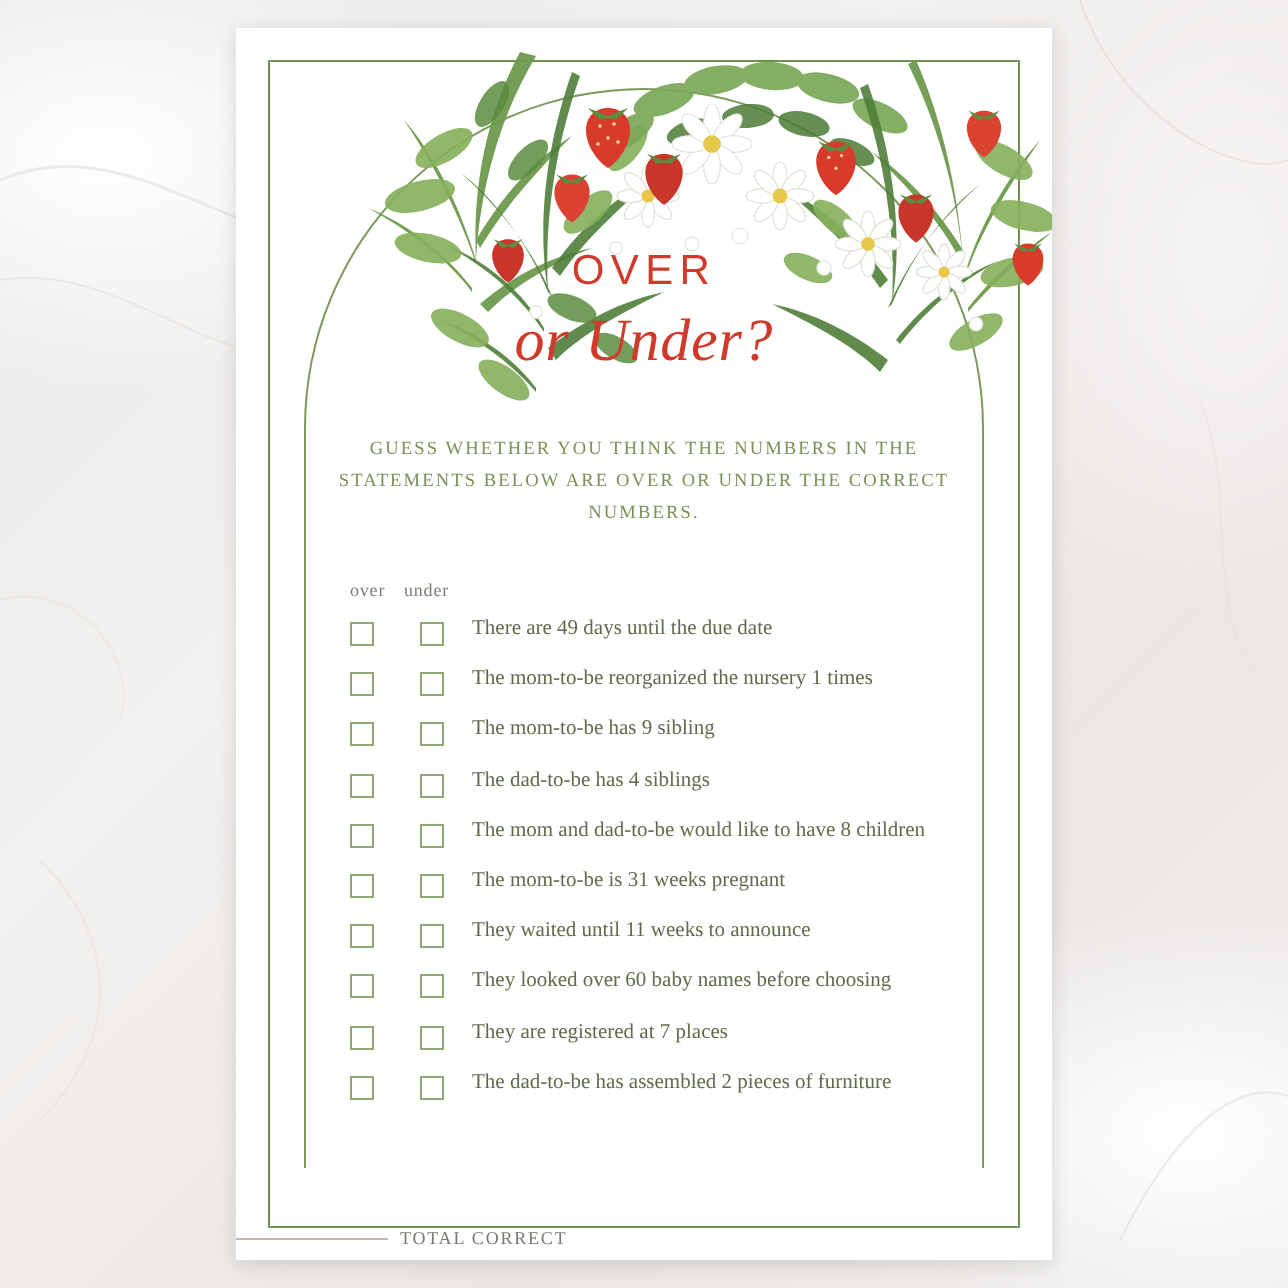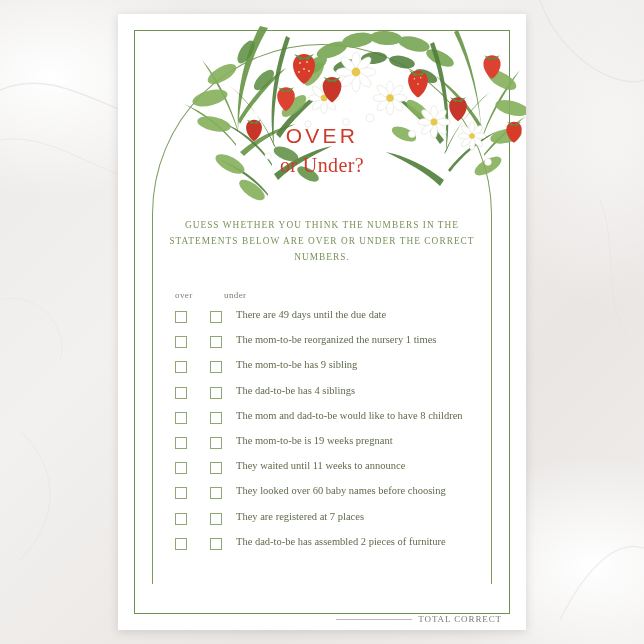--- a/index.html
+++ b/index.html
@@ -86,21 +86,22 @@
   .title-over {
     font-family: "Liberation Sans", sans-serif;
     font-size: 21px;
     letter-spacing: 3.2px;
     color: #cf3a2b;
     font-weight: 400;
   }
   .title-under {
     margin-top: 6px;
     font-family: "Liberation Serif", serif;
-    font-size: 20px;
+    font-style: italic;
+    font-size: 30px;
     color: #cf3a2b;
     letter-spacing: 0.4px;
   }
 
   .instructions {
     position: absolute;
     left: 44px;
     top: 203px;
     width: 320px;
     text-align: center;
@@ -119,21 +120,21 @@
     width: 408px;
   }
   .col-head {
     position: absolute;
     font-family: "Liberation Serif", serif;
     font-size: 9px;
     color: #7d7a72;
     letter-spacing: 0.4px;
   }
   .col-head.over { left: 57px; }
-  .col-head.under { left: 106px; }
+  .col-head.under { left: 84px; }
 
   
   .rows {
     position: absolute;
     left: 0;
     top: 292px;
     width: 408px;
   }
   .row {
     position: relative;
@@ -159,21 +160,21 @@
     color: #5f6b4c;
     white-space: nowrap;
   }
 
   
   .total {
     position: absolute;
     left: 0;
     top: 600px;
     width: 384px;
-    text-align: right;
+    text-align: left;
     font-family: "Liberation Serif", serif;
     font-size: 9px;
     color: #7a7a72;
     letter-spacing: 0.9px;
   }
   .total .line {
     display: inline-block;
     width: 76px;
     border-bottom: 1px solid #c2b9ae;
     margin-right: 6px;
@@ -432,21 +433,21 @@
       <div class="row-text">The dad-to-be has 4 siblings</div>
     </div>
     <div class="row">
       <div class="box over"></div>
       <div class="box under"></div>
       <div class="row-text">The mom and dad-to-be would like to have 8 children</div>
     </div>
     <div class="row">
       <div class="box over"></div>
       <div class="box under"></div>
-      <div class="row-text">The mom-to-be is 19 weeks pregnant</div>
+      <div class="row-text">The mom-to-be is 31 weeks pregnant</div>
     </div>
     <div class="row">
       <div class="box over"></div>
       <div class="box under"></div>
       <div class="row-text">They waited until 11 weeks to announce</div>
     </div>
     <div class="row">
       <div class="box over"></div>
       <div class="box under"></div>
       <div class="row-text">They looked over 60 baby names before choosing</div>

